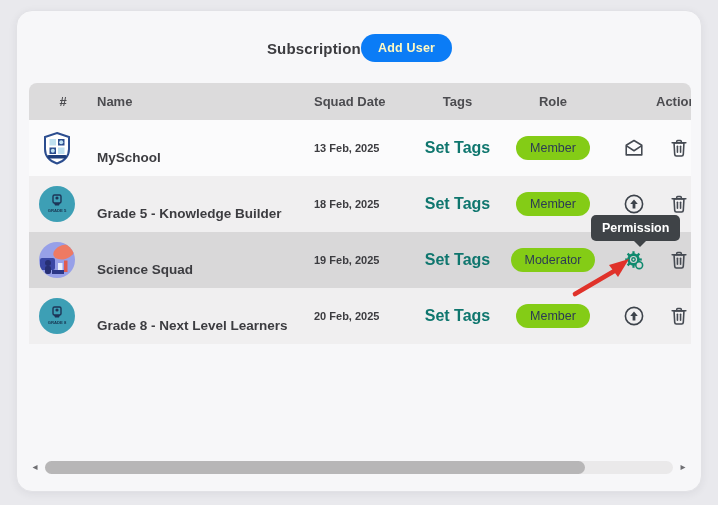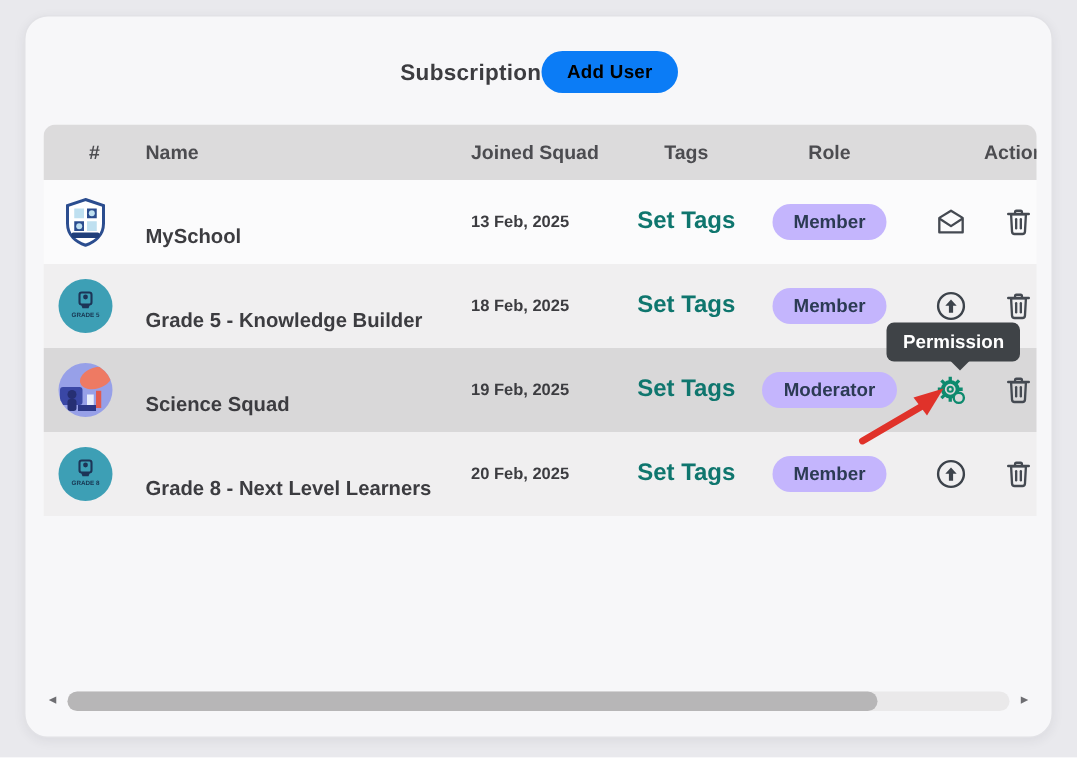--- a/index.html
+++ b/index.html
@@ -4,21 +4,21 @@
 <style>
   * { margin:0; padding:0; box-sizing:border-box; }
   body { font-family:"Liberation Sans", sans-serif; }
   .screen { position:relative; width:718px; height:505px; background:#e9e9ed; overflow:hidden; }
 
   .card { position:absolute; left:16px; top:10px; width:686px; height:482px; background:#f7f7f9;
           border:1px solid #e2e2e6; border-radius:16px; box-shadow:0 2px 8px rgba(40,40,60,.07); }
 
   .card-top { display:flex; justify-content:center; align-items:center; padding:23px 13px 0 14px; }
   .page-title { font-size:15px; font-weight:700; color:#3c3c40; letter-spacing:.2px; }
-  .btn-add { background:#0b7cf6; color:#000000; font-size:12.5px; font-weight:700; letter-spacing:.2px;
+  .btn-add { background:#0b7cf6; color:#fef9c3; font-size:12.5px; font-weight:700; letter-spacing:.2px;
              border:none; border-radius:16px; padding:7px 17px; cursor:pointer; font-family:inherit; }
 
   .table-wrap { margin:21px 12px 0 12px; width:662px; overflow:hidden; border-radius:8px 8px 0 0; }
   .table-inner { width:720px; }
   .trow { display:grid; grid-template-columns:68px 217px 110px 67px 124px 134px; align-items:center; }
   .thead { background:#dcdbdc; height:37px; }
   .th { font-size:13px; font-weight:700; color:#4c4c50; }
   .th.c-hash { text-align:center; }
   .th.c-center { text-align:center; }
   .th.c-action { padding-left:41px; }
@@ -26,21 +26,21 @@
   .row-white { background:#fbfbfc; }
   .row-gray { background:#f0eff0; }
   .row-hl { background:#d9d8d9; }
 
   .cell-avatar { padding-left:10px; }
   .avatar { width:36px; height:36px; border-radius:50%; overflow:hidden; display:block; }
   .name { font-size:13.5px; font-weight:700; color:#3c3c40;margin-top:19px; }
   .date { font-size:11px; font-weight:700; color:#3c3c40; }
   .c-center { text-align:center; }
   .settags { font-size:16px; font-weight:600; color:#0f766e; text-decoration:none; cursor:pointer; }
-  .badge { display:inline-block; background:#c4b5fd; color:#2c3b54; font-size:12.5px; font-weight:700;
+  .badge { display:inline-block; background:#84cc16; color:#2c3b54; font-size:12.5px; font-weight:400;
            padding:5px 14px; border-radius:14px; }
   .actions { display:flex; align-items:center; padding-left:8px; gap:23px; }
   .icon-btn { width:22px; height:22px; display:inline-flex; align-items:center; justify-content:center; cursor:pointer; }
 
   .tooltip { position:absolute; left:591px; top:215px; background:#3f4347; color:#fff; font-size:12.5px;
              font-weight:600; padding:6px 11px; border-radius:5px; z-index:5;text-align:right; }
   .tooltip:after { content:""; position:absolute; left:42px; bottom:-6px; border-left:7px solid transparent;
                    border-right:7px solid transparent; border-top:7px solid #3f4347; }
 
   .annot-arrow { position:absolute; left:567px; top:251px; z-index:6; pointer-events:none; }
@@ -60,21 +60,21 @@
       <div class="page-title">Subscription</div>
       <button class="btn-add">Add User</button>
     </div>
 
     <div class="table-wrap">
       <div class="table-inner">
 
         <div class="trow thead">
           <div class="th c-hash">#</div>
           <div class="th">Name</div>
-          <div class="th">Joined Squad</div>
+          <div class="th">Squad Date</div>
           <div class="th c-center">Tags</div>
           <div class="th c-center">Role</div>
           <div class="th c-action">Action</div>
         </div>
 
         <div class="trow drow row-white">
           <div class="cell-avatar">
             <span class="avatar" style="background:#fbfbfc">
               <svg width="36" height="36" viewBox="0 0 36 36">
                 <path d="M18 3 L30 7 V19 C30 27 24 31.5 18 33.5 C12 31.5 6 27 6 19 V7 Z" fill="#ffffff" stroke="#2b4d8f" stroke-width="2"></path>

